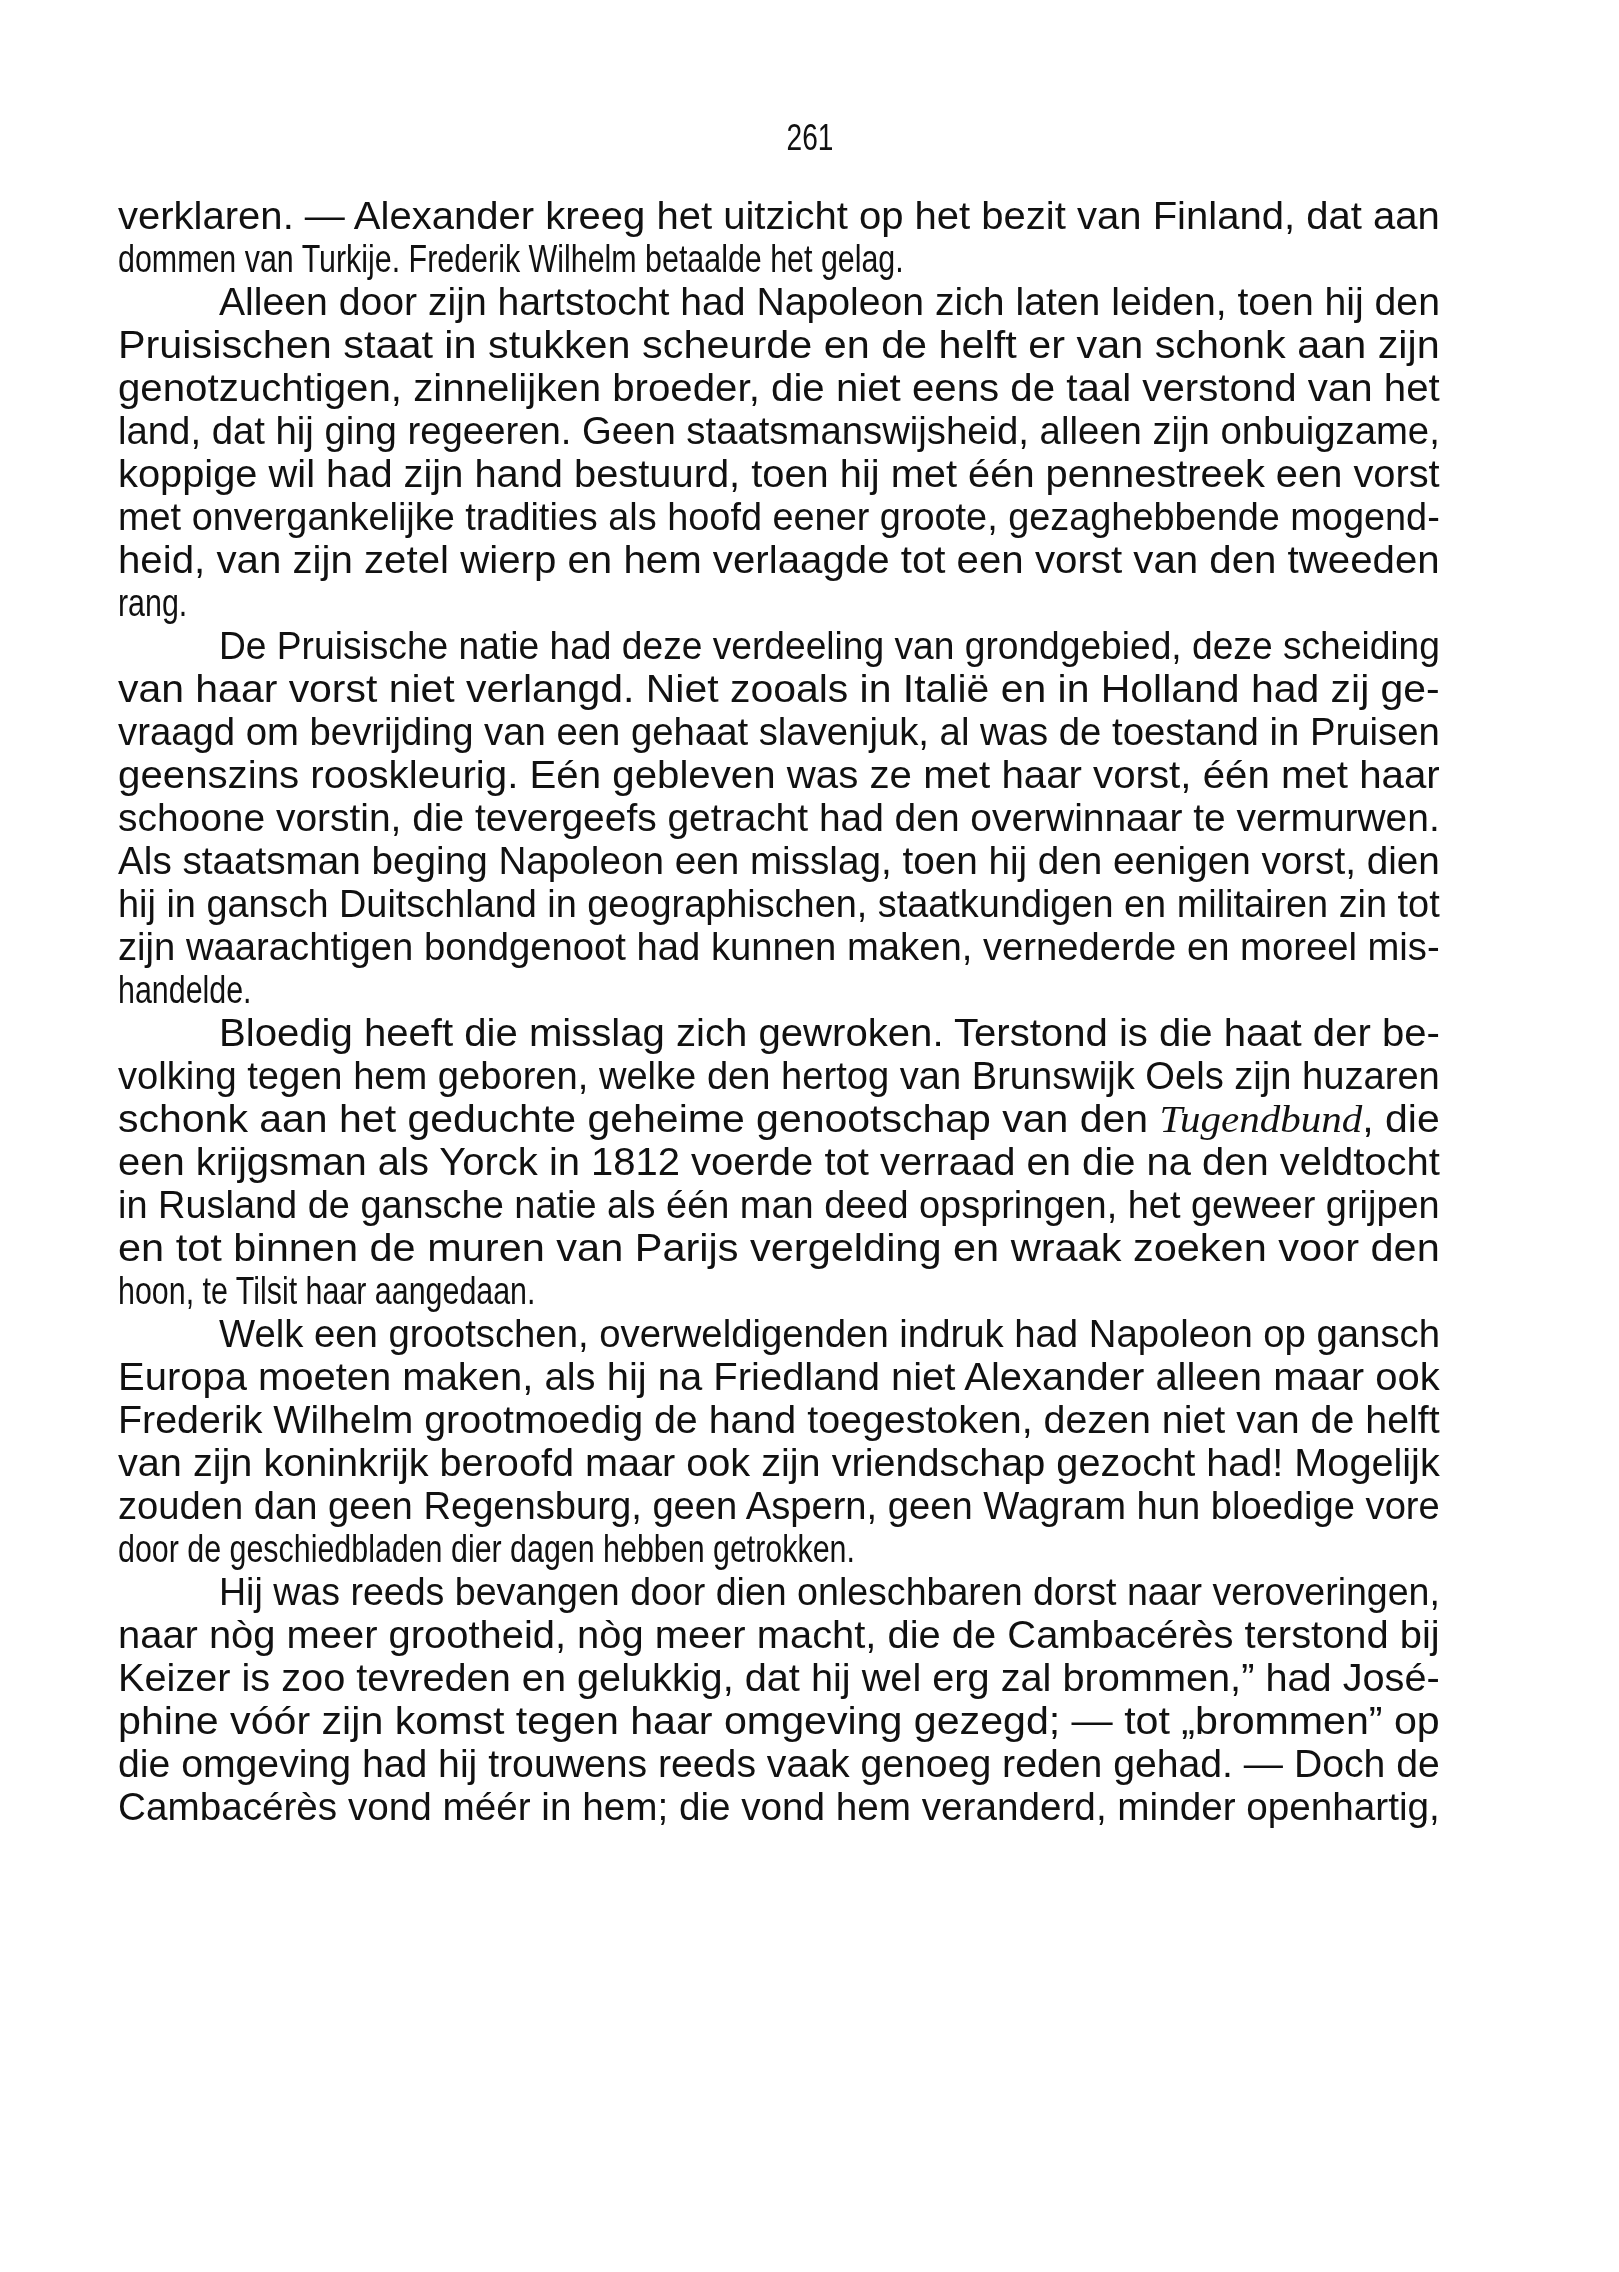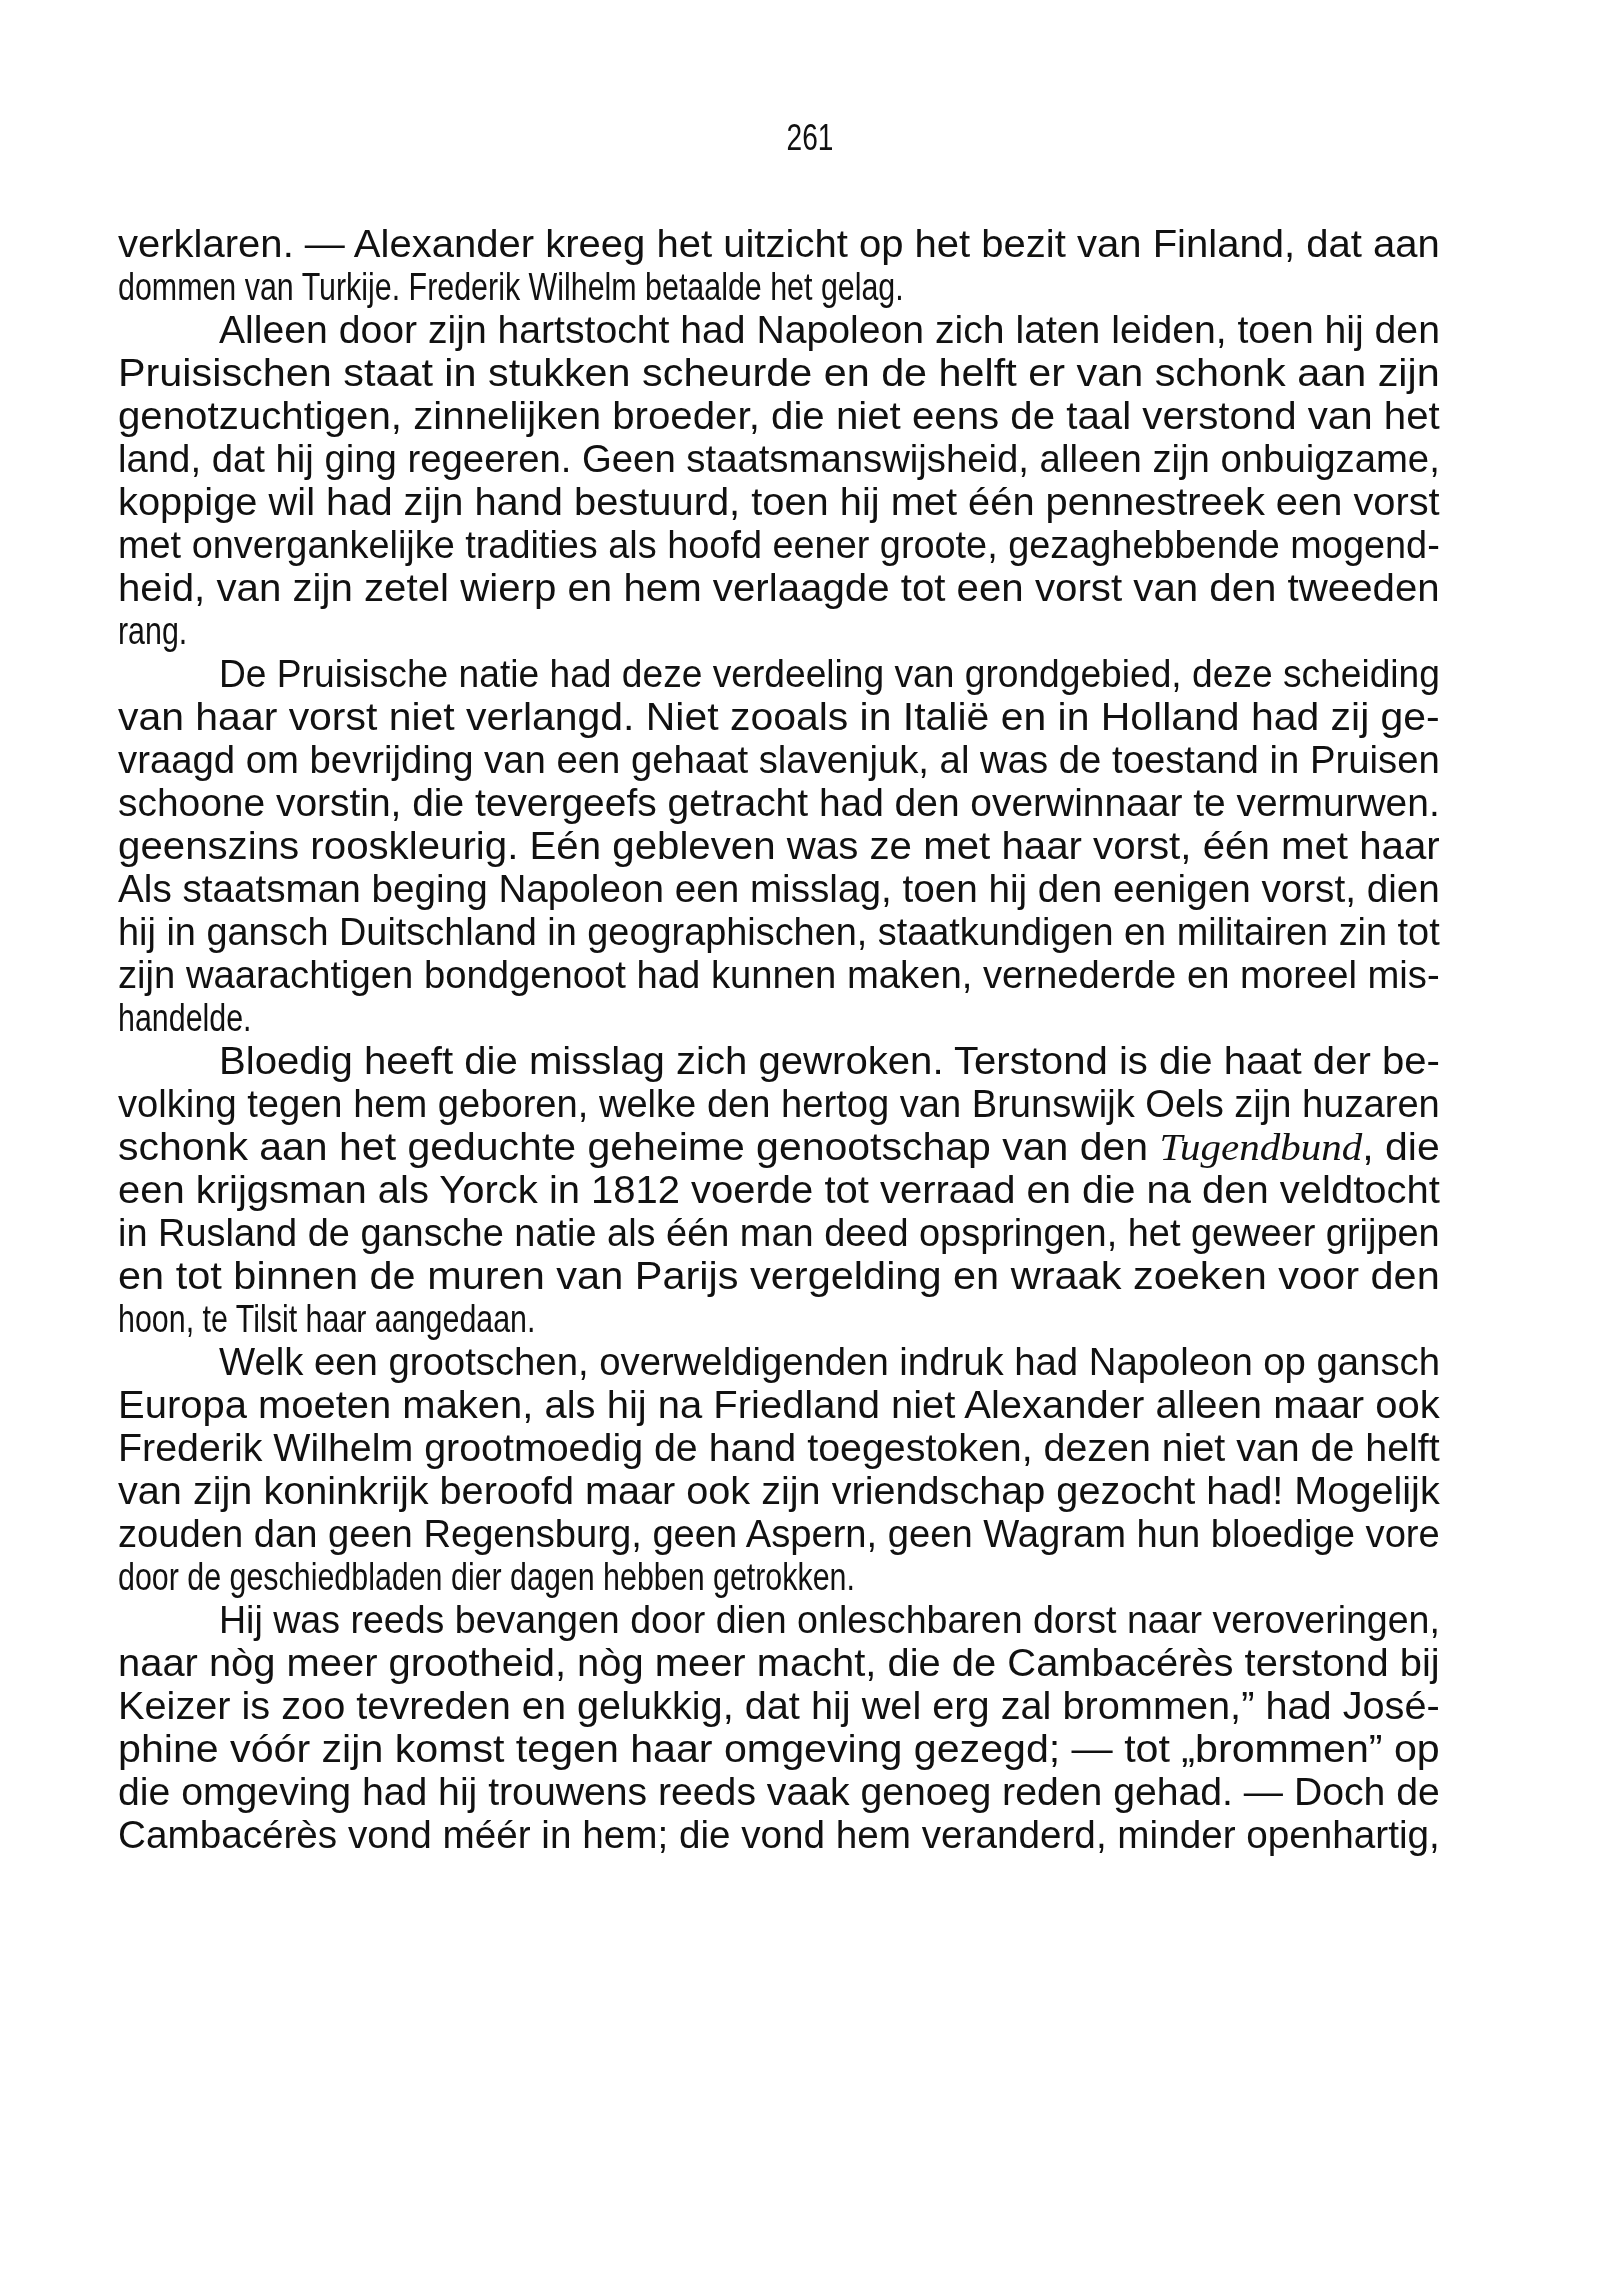--- a/index.html
+++ b/index.html
@@ -4,21 +4,21 @@
 <style>
   html, body { margin: 0; padding: 0; background: #ffffff; }
   body { width: 1620px; height: 2273px; position: relative; overflow: hidden; }
   .page-number {
     position: absolute; left: 0; width: 1620px; top: 117px; text-align: center;
     font-family: "Liberation Sans Narrow", "Liberation Sans", sans-serif;
     font-size: 36px; color: #111; transform: scaleX(0.78);
   }
   .text-block {
     position: absolute; left: 118px; top: 195px; width: 1321px;
-    font-family: "Liberation Sans", sans-serif; color: #111; margin-top: 28px;
+    font-family: "Liberation Sans", sans-serif; color: #111;
   }
   .line {
     height: 43px; line-height: 43px; font-size: 38px;
     white-space: nowrap; overflow: visible; position: relative;
   }
   .line span.txt {
     display: inline-block; transform-origin: left center;
   }
   .indent { padding-left: 101px; }
   .it { font-family: "Liberation Serif", serif; font-style: italic; }
@@ -36,22 +36,22 @@
     <div class="line"><span class="txt" style="transform: scaleX(1.0882);">Pruisischen staat in stukken scheurde en de helft er van schonk aan zijn</span></div>
     <div class="line"><span class="txt" style="transform: scaleX(1.0586);">genotzuchtigen, zinnelijken broeder, die niet eens de taal verstond van het</span></div>
     <div class="line"><span class="txt" style="transform: scaleX(1.0076);">land, dat hij ging regeeren. Geen staatsmanswijsheid, alleen zijn onbuigzame,</span></div>
     <div class="line"><span class="txt" style="transform: scaleX(1.048);">koppige wil had zijn hand bestuurd, toen hij met één pennestreek een vorst</span></div>
     <div class="line"><span class="txt" style="transform: scaleX(0.9963);">met onvergankelijke tradities als hoofd eener groote, gezaghebbende mogend-</span></div>
     <div class="line"><span class="txt" style="transform: scaleX(1.0587);">heid, van zijn zetel wierp en hem verlaagde tot een vorst van den tweeden</span></div>
     <div class="line"><span class="txt" style="transform: scaleX(0.8);">rang.</span></div>
     <div class="line indent"><span class="txt" style="transform: scaleX(0.9779);">De Pruisische natie had deze verdeeling van grondgebied, deze scheiding</span></div>
     <div class="line"><span class="txt" style="transform: scaleX(1.077);">van haar vorst niet verlangd. Niet zooals in Italië en in Holland had zij ge-</span></div>
     <div class="line"><span class="txt" style="transform: scaleX(1.0076);">vraagd om bevrijding van een gehaat slavenjuk, al was de toestand in Pruisen</span></div>
+    <div class="line"><span class="txt" style="transform: scaleX(1.0588);">geenszins rooskleurig. Eén gebleven was ze met haar vorst, één met haar</span></div>
     <div class="line"><span class="txt" style="transform: scaleX(1.0241);">schoone vorstin, die tevergeefs getracht had den overwinnaar te vermurwen.</span></div>
-    <div class="line"><span class="txt" style="transform: scaleX(1.0588);">geenszins rooskleurig. Eén gebleven was ze met haar vorst, één met haar</span></div>
     <div class="line"><span class="txt" style="transform: scaleX(1.0174);">Als staatsman beging Napoleon een misslag, toen hij den eenigen vorst, dien</span></div>
     <div class="line"><span class="txt" style="transform: scaleX(0.9963);">hij in gansch Duitschland in geographischen, staatkundigen en militairen zin tot</span></div>
     <div class="line"><span class="txt" style="transform: scaleX(1.0059);">zijn waarachtigen bondgenoot had kunnen maken, vernederde en moreel mis-</span></div>
     <div class="line"><span class="txt" style="transform: scaleX(0.8);">handelde.</span></div>
     <div class="line indent"><span class="txt" style="transform: scaleX(1.0554);">Bloedig heeft die misslag zich gewroken. Terstond is die haat der be-</span></div>
     <div class="line"><span class="txt" style="transform: scaleX(1.0028);">volking tegen hem geboren, welke den hertog van Brunswijk Oels zijn huzaren</span></div>
     <div class="line"><span class="txt" style="transform: scaleX(1.0787);"><span>schonk aan het geduchte geheime genootschap van den </span><span class="it">Tugendbund</span><span>, die</span></span></div>
     <div class="line"><span class="txt" style="transform: scaleX(1.0516);">een krijgsman als Yorck in 1812 voerde tot verraad en die na den veldtocht</span></div>
     <div class="line"><span class="txt" style="transform: scaleX(0.9978);">in Rusland de gansche natie als één man deed opspringen, het geweer grijpen</span></div>
     <div class="line"><span class="txt" style="transform: scaleX(1.092);">en tot binnen de muren van Parijs vergelding en wraak zoeken voor den</span></div>

